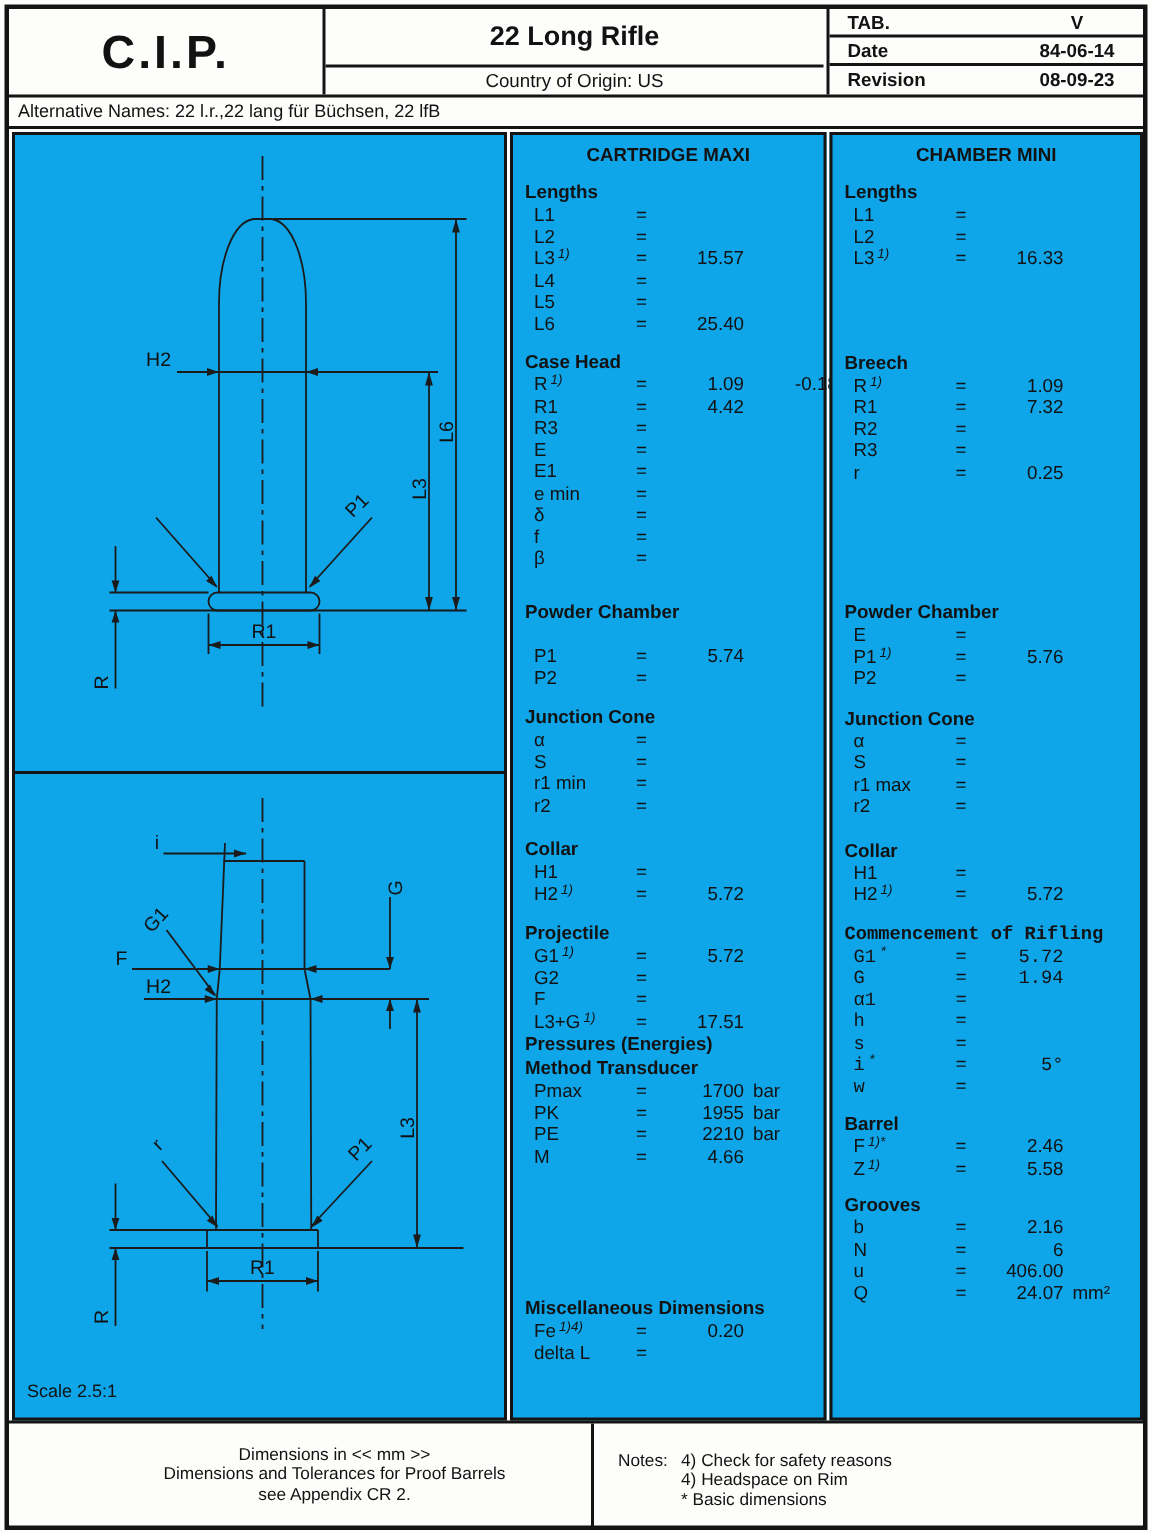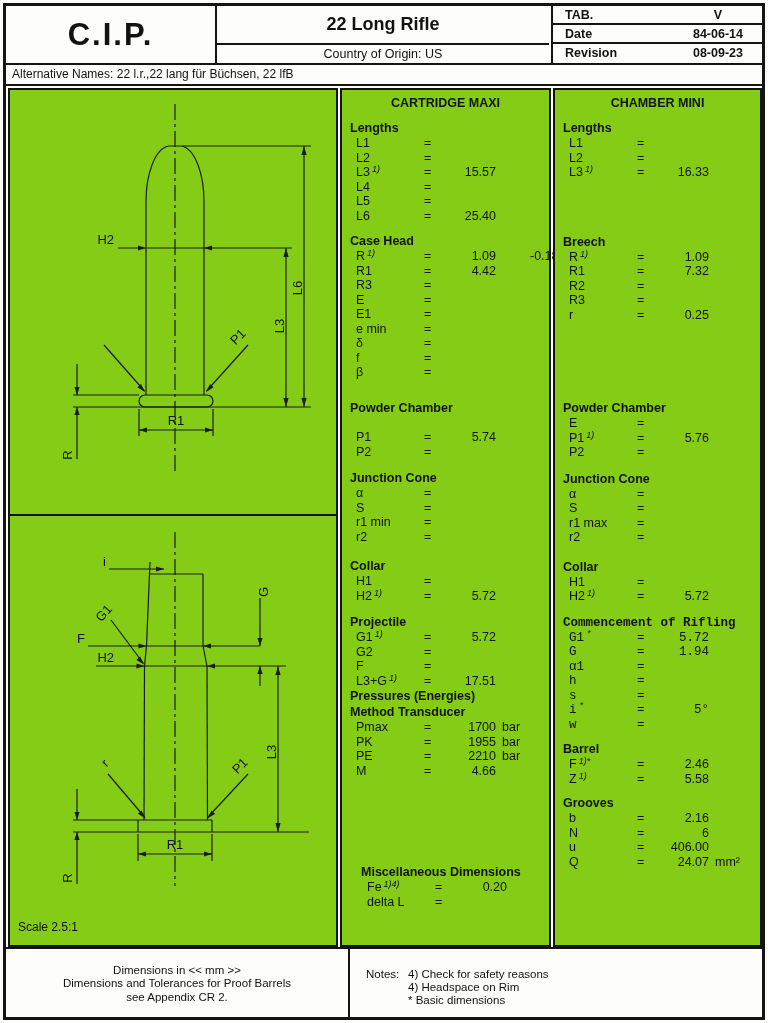--- a/index.html
+++ b/index.html
@@ -17,21 +17,21 @@
   .hdr-country{height:18px;display:flex;align-items:center;justify-content:center;font-size:12.5px;}
   .hdr-right{position:absolute;left:551px;top:6px;width:211px;height:57px;border-left:2px solid #141414;}
   .tab-row{display:flex;align-items:center;height:17px;font-size:12.5px;font-weight:bold;}
   .tab-row.b{border-bottom:2px solid #141414;}
   .tab-label{flex:1;padding-left:12px;}
   .tab-value{width:92px;text-align:center;}
   .hdr-line{position:absolute;left:6px;top:63px;width:756px;border-top:2px solid #141414;}
   .alt-row{position:absolute;left:6px;top:65px;width:750px;height:19px;border-bottom:2px solid #141414;
     line-height:19px;padding-left:6px;font-size:12px;}
   
-  .box{position:absolute;border:2px solid #141414;background:#84cc16;}
+  .box{position:absolute;border:2px solid #141414;background:#0ea5e9;}
   .box-draw-top{left:8px;top:88px;width:326px;height:424px;}
   .box-draw-bot{left:8px;top:514px;width:326px;height:429px;}
   .box-cart{left:340px;top:88px;width:207px;height:855px;}
   .box-cham{left:553px;top:88px;width:205px;height:855px;}
   .col-title{text-align:center;font-weight:bold;font-size:12.5px;margin-top:5px;height:16px;line-height:16px;}
   .sections{margin-top:9px;}
   .spec-section{}
   .spec-heading{font-weight:bold;font-size:12.5px;height:16px;line-height:16px;padding-left:8px;white-space:nowrap;}
   .spec-row{display:grid;grid-template-columns:68px 16px 56px 34px 1fr;height:14.5px;line-height:14.5px;
     font-size:12.5px;padding:0 6px 0 14px;white-space:nowrap;}
@@ -41,32 +41,32 @@
   .spec-unit{text-align:left;padding-left:6px;}
   .spec-extra{text-align:right;}
   .sup{font-size:9px;font-style:italic;position:relative;top:-4px;margin-left:2px;}
   
   .box-cart .spec-section:nth-of-type(2){margin-top:10px;}
   .box-cart .spec-section:nth-of-type(3){margin-top:20px;}
   .box-cart .spec-section:nth-of-type(4){margin-top:11px;}
   .box-cart .spec-section:nth-of-type(5){margin-top:14px;}
   .box-cart .spec-section:nth-of-type(6){margin-top:11px;}
   .box-cart .spec-section:nth-of-type(7){}
-  .box-cart .spec-section:nth-of-type(8){margin-top:86px;padding-left:11px;}
+  .box-cart .spec-section:nth-of-type(8){margin-top:86px;}
   .box-cham .spec-section:nth-of-type(2){margin-top:54px;}
   .box-cham .spec-section:nth-of-type(3){margin-top:78px;}
   .box-cham .spec-section:nth-of-type(4){margin-top:11px;}
   .box-cham .spec-section:nth-of-type(5){margin-top:14px;}
   .box-cham .spec-section:nth-of-type(6){margin-top:11px;font-family:Liberation Mono, monospace;}
   .box-cham .spec-section:nth-of-type(7){margin-top:9px;}
   .box-cham .spec-section:nth-of-type(8){margin-top:9px;}
   
   .footer-strip{position:absolute;left:6px;top:947px;width:756px;height:70px;border-top:2px solid #141414;display:flex;}
   .footer-left{width:342px;border-right:2px solid #141414;display:flex;flex-direction:column;
-    align-items:center;justify-content:center;font-size:11.5px;line-height:13.5px;text-align:center;}
+    align-items:center;justify-content:center;font-size:11.5px;line-height:13.5px;text-align:center;padding-left:46px;}
   .footer-notes{flex:1;display:flex;padding-top:19px;font-size:11.5px;line-height:12.5px;}
   .notes-label{margin-left:16px;width:42px;}
   .notes-list div{margin-bottom:0.5px;}
   
   svg{display:block;}
   svg line, svg path, svg rect{stroke:#1b1b1b;stroke-width:1.2;fill:none;}
   svg polygon{fill:#1b1b1b;stroke:none;}
   svg text{font-family:"Liberation Sans",sans-serif;font-size:13px;fill:#121212;stroke:none;}
   .scale-note{font-size:12px;}
 </style>

